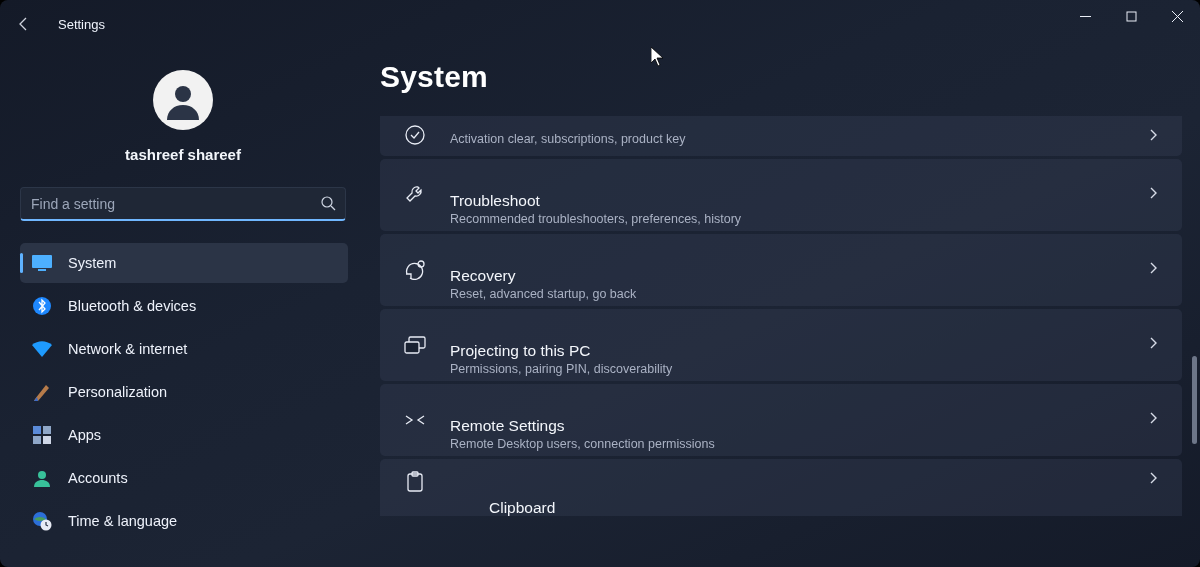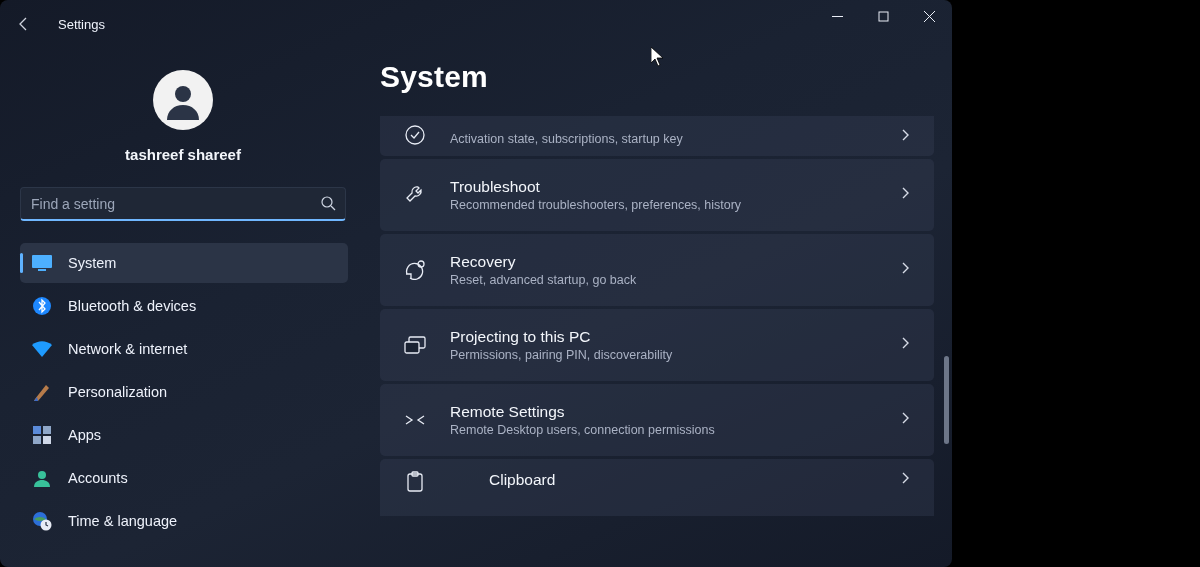--- a/index.html
+++ b/index.html
@@ -1,17 +1,17 @@
 <!DOCTYPE html>
 <html><head>
   <meta charset="utf-8">
   <style>
     * { margin:0; padding:0; box-sizing:border-box; font-family:"Segoe UI",sans-serif; -webkit-font-smoothing:antialiased; }
     html,body { width:1200px; height:567px; background:#000; overflow:hidden; }
-    .window { position:relative; width:952px; height:567px; background:linear-gradient(155deg,#141a28 0%,#1a2232 40%,#1c2434 60%,#141a28 100%); border-radius:8px; overflow:hidden; color:#fff;text-decoration:underline; }
+    .window { position:relative; width:1200px; height:567px; background:linear-gradient(155deg,#141a28 0%,#1a2232 40%,#1c2434 60%,#141a28 100%); border-radius:8px; overflow:hidden; color:#fff;text-decoration:underline; }
     .titlebar { position:absolute; top:0; left:0; right:0; height:48px; display:flex; align-items:center; }
     .back { width:48px; height:48px; display:flex; align-items:center; justify-content:center; color:#cfd3dd; cursor:pointer; }
     .apptitle { font-size:13px; color:#eef2fb; margin-left:10px; }
     .winbtns { position:absolute; right:0; top:0; display:flex; }
     .winbtn { width:46px; height:32px; display:flex; align-items:center; justify-content:center; color:#eaeef7; }
     .winbtn svg { stroke:#eaeef7; }
     .cursor { position:absolute; left:651px; top:47px; pointer-events:none; }
     .sidebar { position:absolute; left:0; top:48px; bottom:0; width:360px; padding:16px 12px 0 20px; }
     .profile { display:flex; align-items:center; gap:16px; padding:6px 4px 20px 2px;flex-direction:column; }
     .avatar { width:60px; height:60px; border-radius:50%; background:#f2f2f2; display:flex; align-items:center; justify-content:center; }
@@ -27,21 +27,21 @@
     .navicon { width:20px; height:20px; display:flex; align-items:center; justify-content:center; }
     .navlabel { font-size:14.5px; color:#eef2fb; }
     .main { position:absolute; left:380px; right:18px; top:60px; bottom:0; }
     .pagetitle { font-size:30px; font-weight:600; color:#fff; margin-bottom:22px; letter-spacing:.2px; }
     .list { display:flex; flex-direction:column; gap:3px; position:relative; }
     .card { display:flex; align-items:center; height:72px; background:rgba(58,67,88,.35); border-radius:5px; cursor:pointer; padding-right:22px; }
     .card.partial-top { height:40px; align-items:flex-end; padding-bottom:10px; border-top-left-radius:0; border-top-right-radius:0; }
     .card.partial-bottom { height:57px; align-items:flex-start; padding-top:12px; border-bottom-left-radius:0; border-bottom-right-radius:0;gap:39px; }
     .cardicon { width:70px; display:flex; align-items:center; justify-content:center; color:#e8ecf5; flex-shrink:0; }
     .cardtext { flex:1; display:flex; flex-direction:column; gap:2px; }
-    .cardtitle { font-size:15.5px; color:#f3f6fb; }
+    .cardtitle { font-size:15.5px; color:#f3f6fb;margin-top:28px; }
     .carddesc { font-size:12.5px; color:#aab2c4; }
     .chev { color:#d7dce7; }
     .scrollbar { position:absolute; right:3px; top:124px; bottom:8px; width:5px; }
     .thumb { position:absolute; left:0; width:5px; top:232px; height:88px; background:#6d7688; border-radius:3px; }
   </style>
 </head>
 <body>
 
 <div class="window">
 
@@ -172,21 +172,21 @@
     <div class="list">
 
       <div class="card partial-top">
         <div class="cardicon">
             <svg width="22" height="22" viewBox="0 0 22 22" fill="none" stroke="currentColor" stroke-width="1.3">
               <circle cx="11" cy="11" r="9"></circle>
               <path d="M7 11l3 3 5-6"></path>
             </svg>
           </div>
         <div class="cardtext">
-          <div class="carddesc">Activation state, subscriptions, startup key</div>
+          <div class="carddesc">Activation clear, subscriptions, product key</div>
         </div>
         <span class="chev"><svg width="14" height="14" viewBox="0 0 14 14" fill="none" stroke="currentColor" stroke-width="1.4">
               <path d="M5 2l5 5-5 5"></path>
             </svg></span>
       </div>
 
       <div class="card">
         <div class="cardicon">
             <svg width="22" height="22" viewBox="0 0 22 22" fill="none" stroke="currentColor" stroke-width="1.3">
               <path d="M14 3a5 5 0 0 0-6 6l-5 5 3 3 5-5a5 5 0 0 0 6-6l-3 3-2-2 3-3Z"></path>

